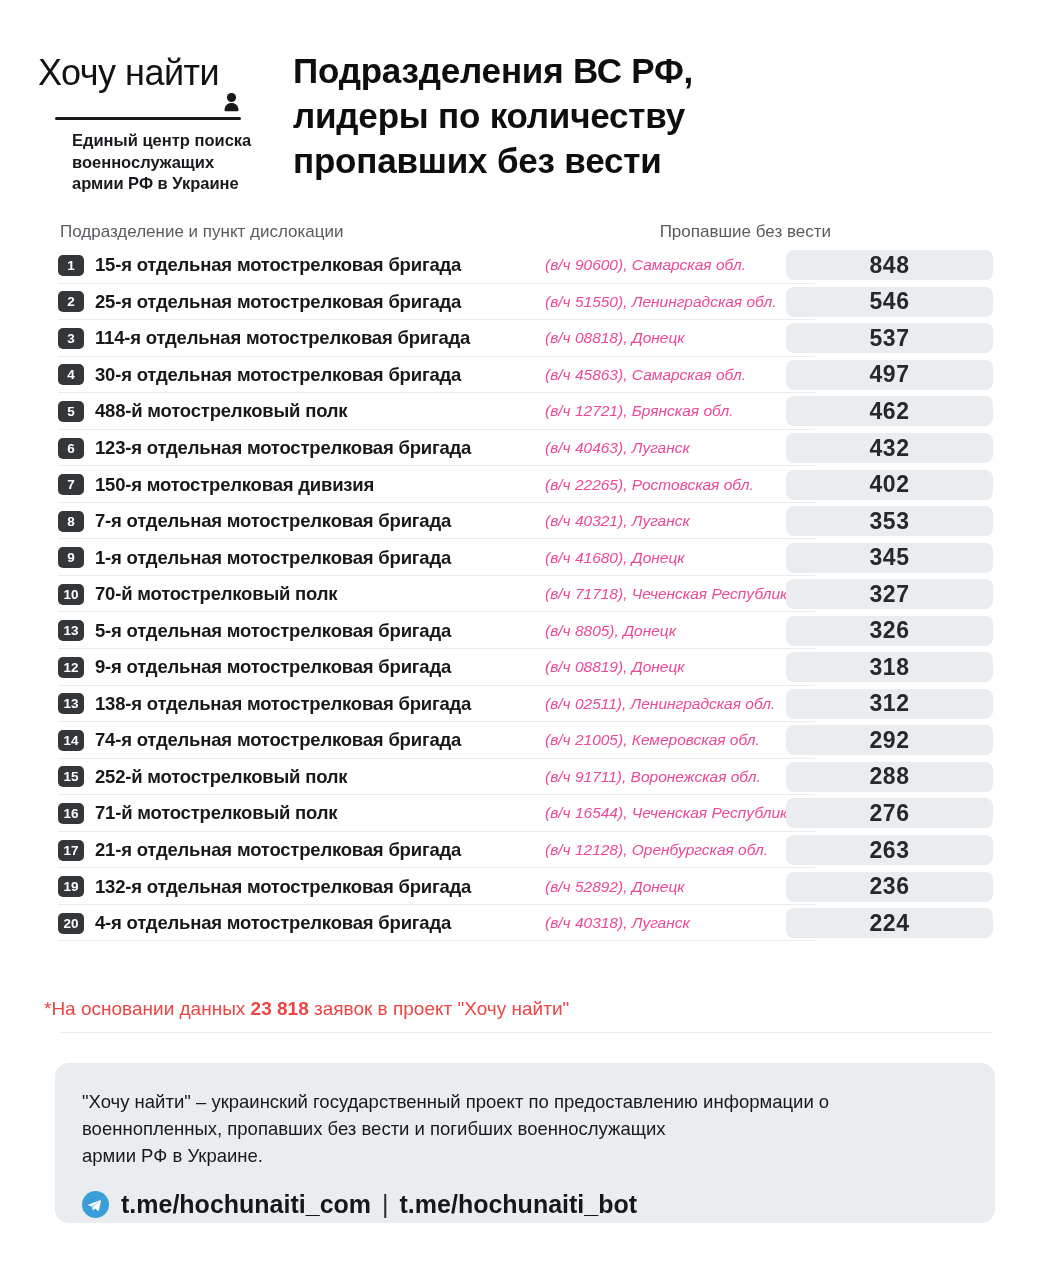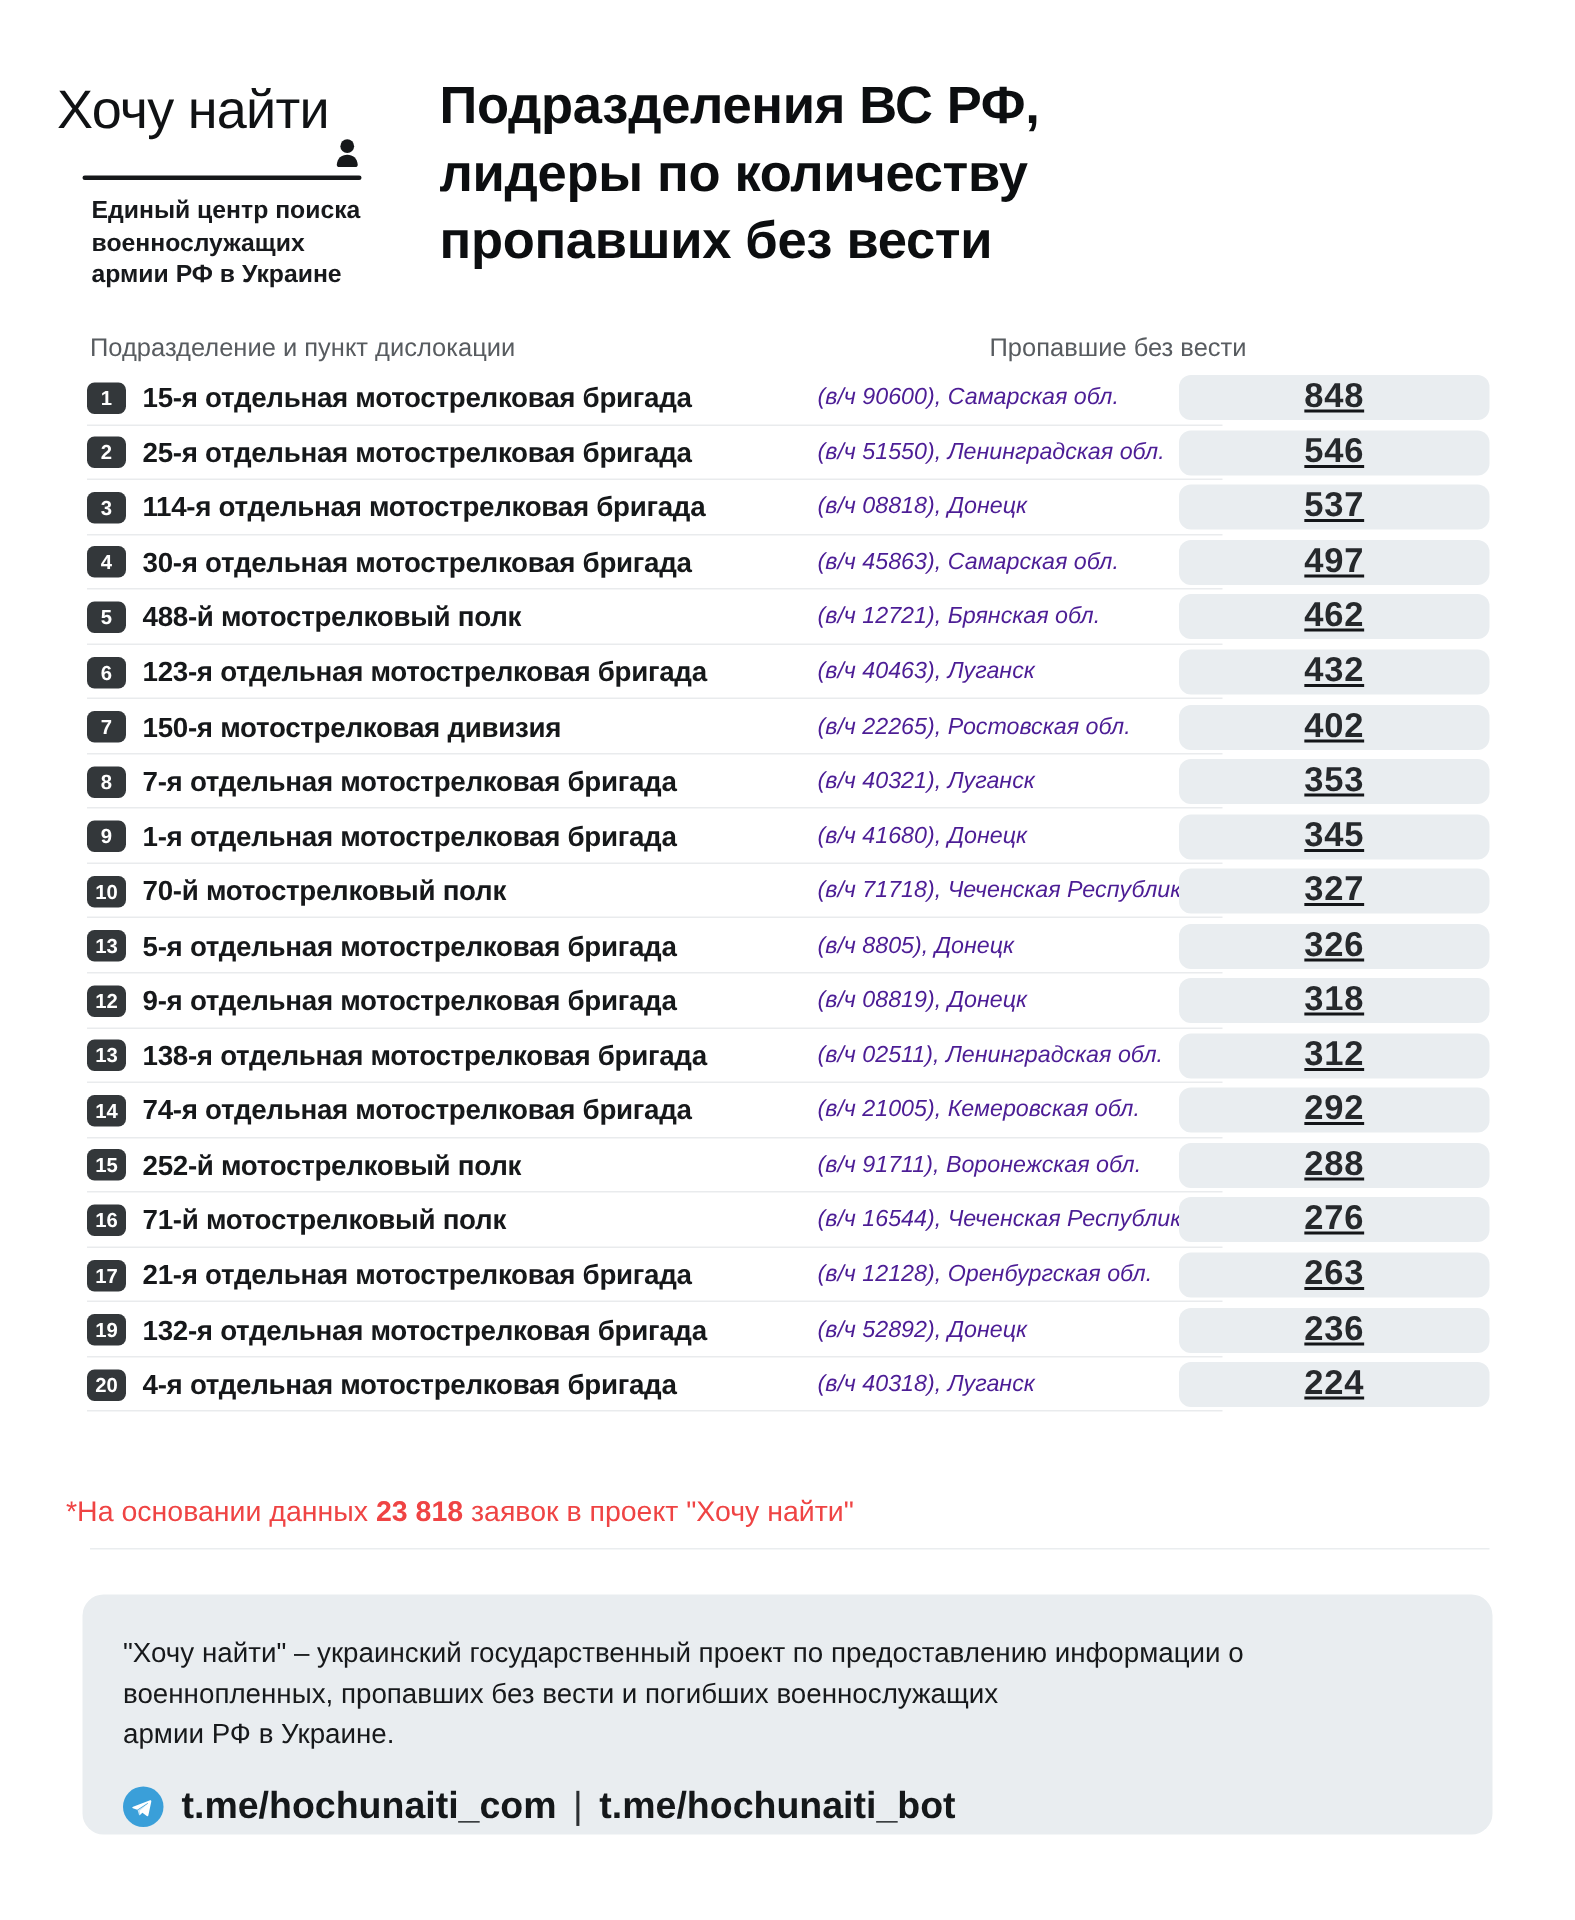--- a/index.html
+++ b/index.html
@@ -3,39 +3,39 @@
 <meta charset="utf-8">
 <style>
   html,body{margin:0;padding:0;background:#ffffff;}
   body{width:1050px;height:1280px;position:relative;font-family:"Liberation Sans",sans-serif;color:#141619;-webkit-font-smoothing:antialiased;}
   .abs{position:absolute;}
 
   
   .logo-title{left:38px;top:52px;font-size:36px;font-weight:500;letter-spacing:-0.5px;color:#101214;}
   .logo-rule{left:55px;top:117px;width:186px;height:3px;background:#16181a;border-radius:2px;}
   .logo-person{left:219px;top:91px;width:25px;height:25px;}
-  .logo-sub{left:61px;top:130px;font-size:16.5px;font-weight:700;line-height:21.5px;color:#17191c;}
+  .logo-sub{left:72px;top:130px;font-size:16.5px;font-weight:700;line-height:21.5px;color:#17191c;}
 
   .page-title{left:293px;top:48px;font-size:35px;line-height:45px;font-weight:700;color:#0c0e10;letter-spacing:-0.2px;}
 
   
   .thead{left:0;top:222px;width:888px;height:22px;font-size:17px;color:#585c60;}
   .thead .left{position:absolute;left:60px;top:0;}
   .thead .right{position:absolute;right:57px;top:0;}
 
   .rows{left:0;top:247px;width:1050px;}
   .row{position:relative;height:36.55px;display:flex;align-items:center;}
   .row .sep{position:absolute;left:58px;bottom:0;width:757px;height:1px;background:#e9ebed;}
   .badge{margin-left:58px;min-width:26px;height:21px;padding:0 4px;box-sizing:border-box;
          background:#33373a;color:#ffffff;border-radius:5px;display:inline-flex;
          align-items:center;justify-content:center;font-size:13.5px;font-weight:700;flex:0 0 auto;}
   .unit{margin-left:11px;font-size:18.5px;font-weight:700;color:#16181a;white-space:nowrap;letter-spacing:-0.2px;}
-  .loc{position:absolute;left:545px;font-size:15.5px;font-style:italic;color:#4c1d95;white-space:nowrap;}
+  .loc{position:absolute;left:545px;font-size:15.5px;font-style:italic;color:#ec4899;white-space:nowrap;}
   .pill{position:absolute;right:57px;width:207px;height:30px;background:#e9edf0;border-radius:8px;
-        display:flex;justify-content:center;text-decoration:underline;}
+        display:flex;align-items:center;justify-content:center;}
   .pill span{font-size:23px;font-weight:700;color:#26292c;letter-spacing:0.5px;}
 
   
   .footnote{left:44px;top:998px;font-size:19px;color:#ef4444;}
   .footnote b{font-weight:700;}
   .foot-divider{left:60px;top:1032px;width:933px;height:1px;background:#eaedef;}
 
   
   .about{left:55px;top:1063px;width:940px;height:160px;background:#e9edf0;border-radius:14px;box-sizing:border-box;padding:25px 27px 0 27px;}
   .about-text{font-size:18.5px;line-height:27px;color:#17191b;}

